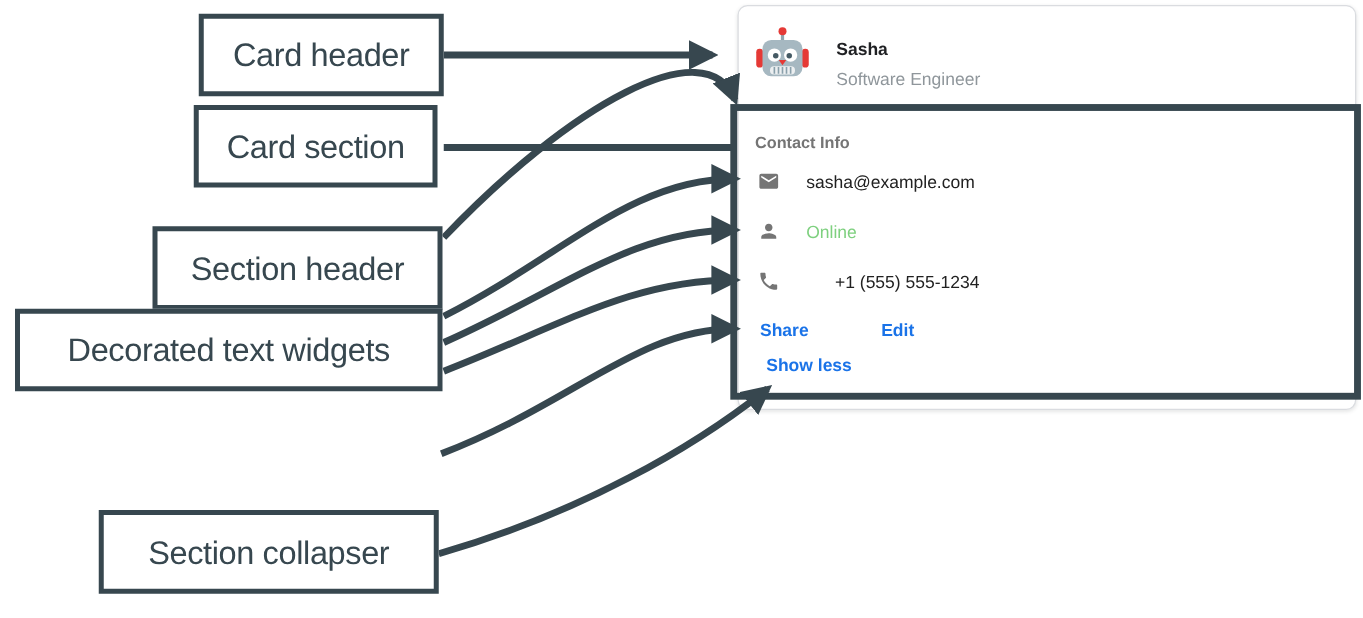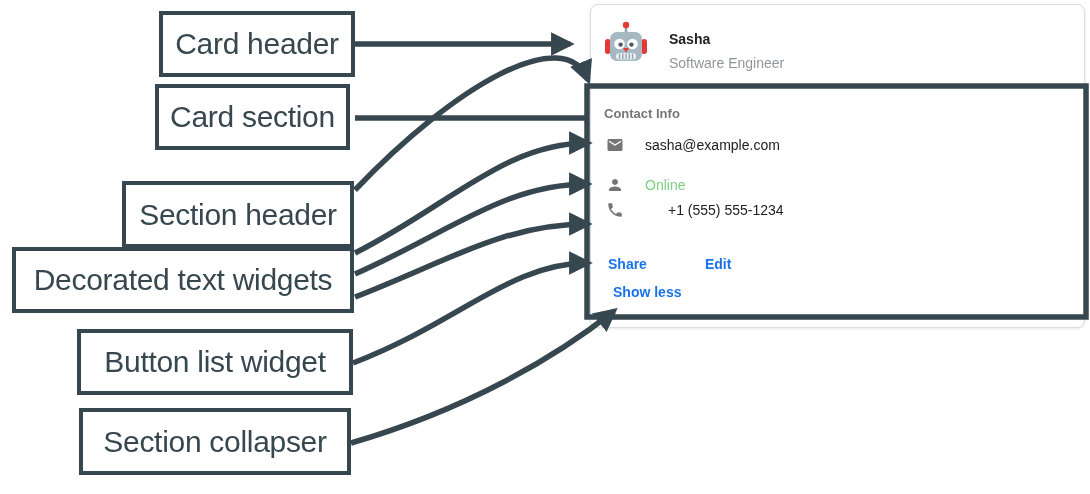--- a/index.html
+++ b/index.html
@@ -14,33 +14,33 @@
     box-shadow: 0 1px 3px rgba(60,64,67,.12);
     z-index: 1;
   }
   .avatar { position: absolute; left: 11px; top: 14px; width: 48px; height: 48px; }
   .card-title { position: absolute; left: 78px; top: 26px; font-size: 14px; font-weight: bold; color: #202124; }
   .card-subtitle { position: absolute; left: 78px; top: 50px; font-size: 14px; color: #8f969b; }
   .section-title { position: absolute; left: 13px; top: 101px; font-size: 13px; font-weight: bold; color: #757575; }
   .crow { position: absolute; left: 15px; display: flex; align-items: center; gap: 21px; }
   .crow .ricon { width: 18px; height: 18px; flex: 0 0 18px; }
   .crow .rtext { font-size: 14px; color: #212121; white-space: nowrap; }
-  .row-0 { top: 131px; } .row-1 { top: 171px; } .row-2 { top: 196px; gap: 44px; }
+  .row-0 { top: 131px; } .row-1 { top: 171px; } .row-2 { top: 211px; gap: 44px; }
   .actions { position: absolute; left: 17px; top: 251px; display: flex; gap: 58px; }
   .actions .btn, .collapser { font-size: 14px; font-weight: bold; color: #1a73e8; cursor: pointer; white-space: nowrap; }
   .collapser { position: absolute; left: 22px; top: 279px; }
 
   
   .arrows { position: absolute; left: 0; top: 0; width: 1090px; height: 494px; z-index: 2; pointer-events: none; }
 
   
   .label-box {
     position: absolute; z-index: 3; background: #fff;
     border: 4px solid #37474f; color: #37474f;
-    font-size: 30px; line-height: 1; letter-spacing: -0.3px;
+    font-size: 26px; line-height: 1; letter-spacing: -0.3px;
     display: flex; align-items: center; justify-content: center;
     white-space: nowrap;
   }
   .lb-0 { left: 159px; top: 11px;  width: 196px; height: 66px; }
   .lb-1 { left: 155px; top: 84px;  width: 195px; height: 66px; }
   .lb-2 { left: 122px; top: 165px; width: 232px; height: 67px; margin-top: 16px; }
   .lb-3 { left: 12px;  top: 247px; width: 342px; height: 66px; }
   .lb-4 { left: 77px;  top: 329px; width: 276px; height: 66px; }
   .lb-5 { left: 79px;  top: 408px; width: 272px; height: 67px; }
 </style>
@@ -121,16 +121,15 @@
       <path d="M355 297 C450 260, 505 224, 588 224" marker-end="url(#ah)"></path>
       <path d="M353 363 C460 322, 510 263, 588 263" marker-end="url(#ah)"></path>
       <path d="M351 443 C465 410, 555 358, 614 311" marker-end="url(#ah)"></path>
     </g>
   </svg>
 
   <div class="label-box lb-0">Card header</div>
   <div class="label-box lb-1">Card section</div>
   <div class="label-box lb-2">Section header</div>
   <div class="label-box lb-3">Decorated text widgets</div>
-  <div class="label-box lb-4">Button list widget</div>
   <div class="label-box lb-5">Section collapser</div>
 
 </div>
 
 </body></html>

